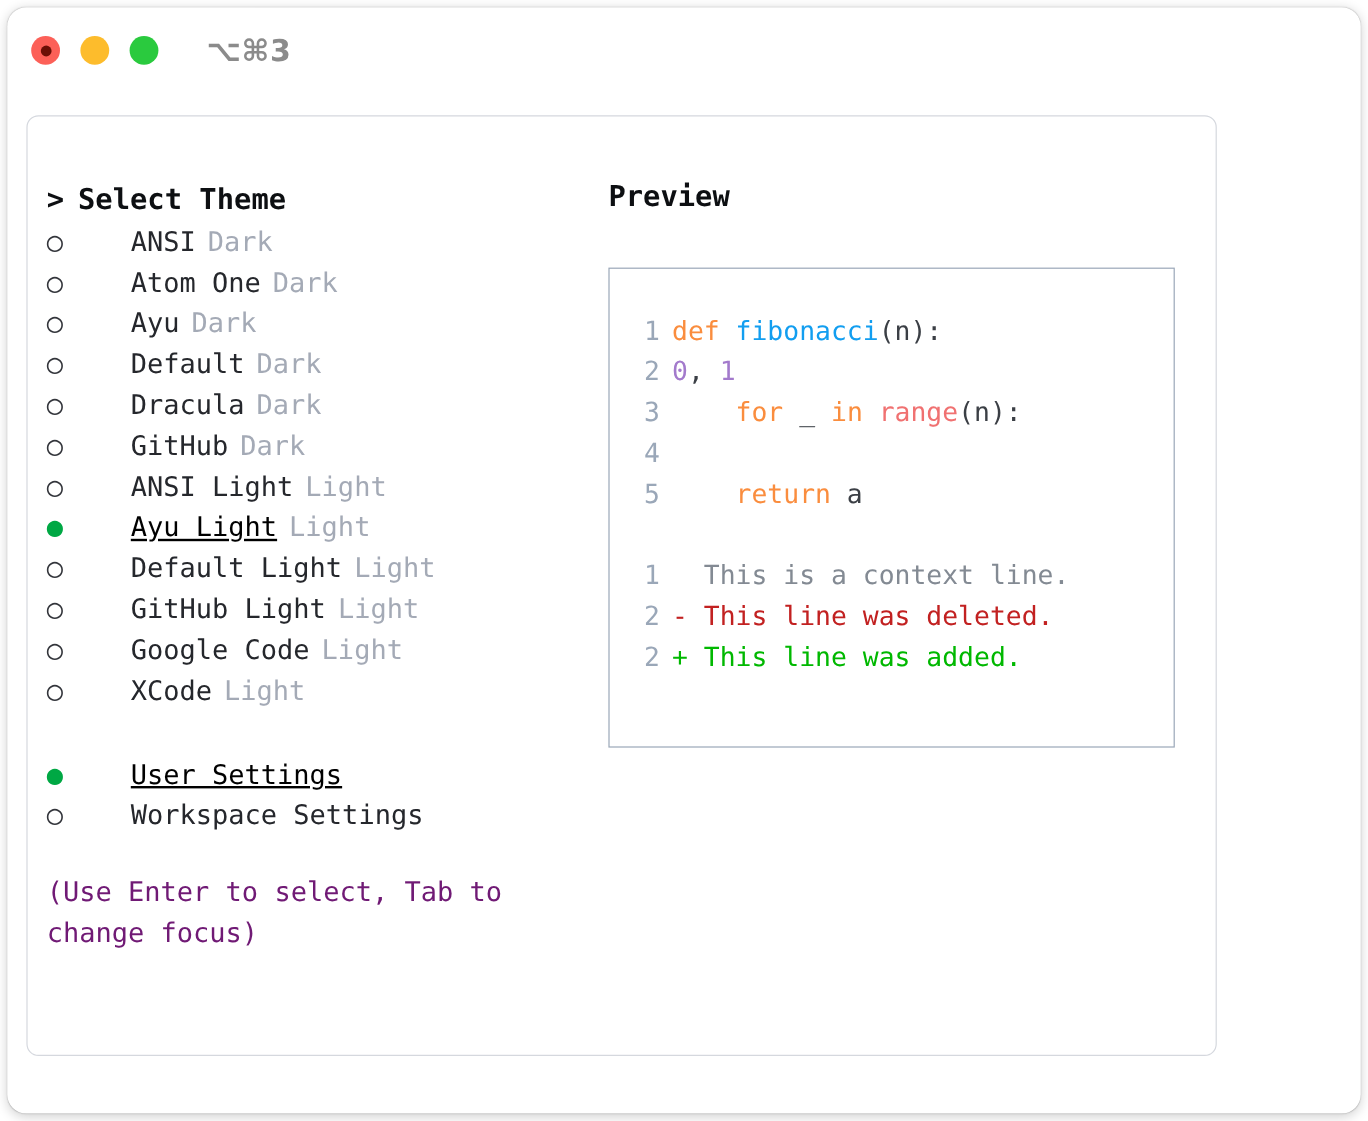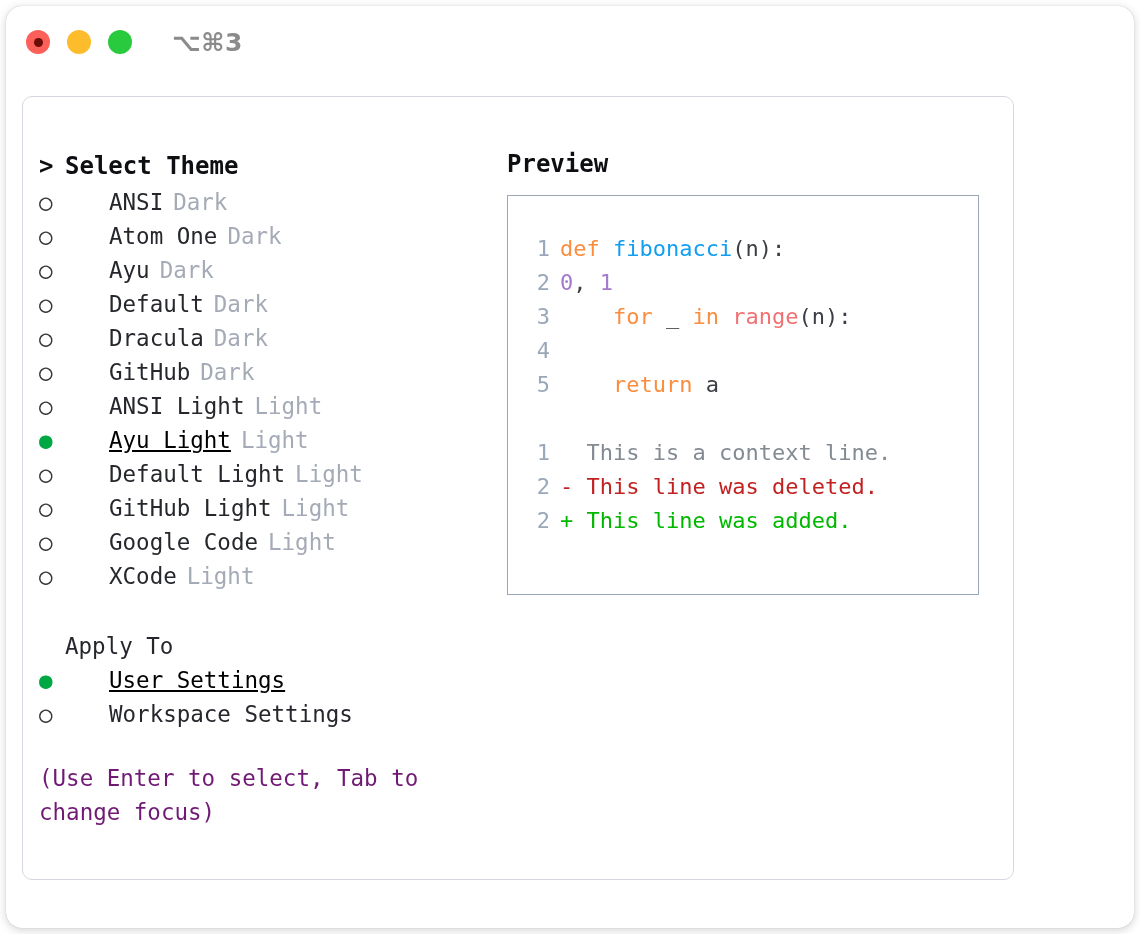--- a/index.html
+++ b/index.html
@@ -164,21 +164,21 @@
     position: absolute;
     left: 484px;
     top: 50px;
     width: 480px;
   }
   .preview-title {
     font-size: 24px;
     line-height: 34px;
     font-weight: bold;
     color: #0d0f12;
-    margin-bottom: 14px;
+    margin-bottom: 42px;
     white-space: pre;
   }
   .preview-box {
     width: 472px;
     height: 400px;
     border: 1.5px solid #9aa7b8;
     background: #ffffff;
     box-sizing: border-box;
     padding: 36px 0 0 0;
     overflow: hidden;
@@ -246,24 +246,20 @@
             <div class="row"><span class="bullet">○</span><span class="lbl">ANSI Light</span><span class="suffix">Light</span></div>
             <div class="row"><span class="bullet selected">●</span><span class="lbl selected">Ayu Light</span><span class="suffix">Light</span></div>
             <div class="row"><span class="bullet">○</span><span class="lbl">Default Light</span><span class="suffix">Light</span></div>
             <div class="row"><span class="bullet">○</span><span class="lbl">GitHub Light</span><span class="suffix">Light</span></div>
             <div class="row"><span class="bullet">○</span><span class="lbl">Google Code</span><span class="suffix">Light</span></div>
             <div class="row"><span class="bullet">○</span><span class="lbl">XCode</span><span class="suffix">Light</span></div>
           </div>
 
         <div class="spacer-lg"></div>
 
-        <div class="section-title">
-          <span class="sp"></span>
-          <span>Apply To</span>
-        </div>
 
         <div id="apply-list">
             <div class="row"><span class="bullet selected">●</span><span class="lbl selected">User Settings</span></div>
             <div class="row"><span class="bullet">○</span><span class="lbl">Workspace Settings</span></div>
           </div>
 
         <div class="spacer-md"></div>
 
         <div class="hint">(Use Enter to select, Tab to change focus)</div>
       </div>

